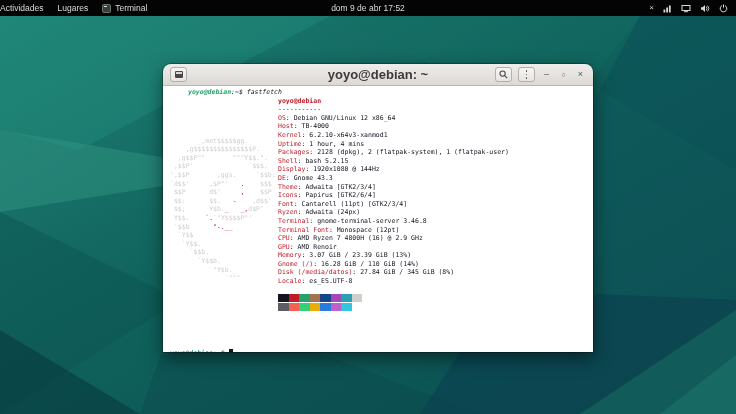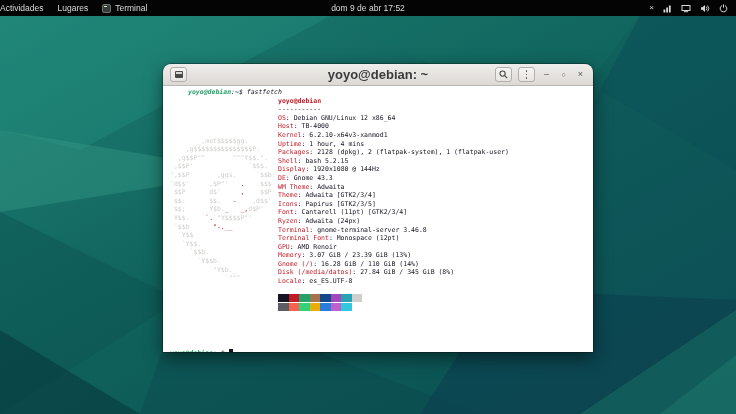--- a/index.html
+++ b/index.html
@@ -185,27 +185,27 @@
           <div class="tline"><span class="i-title">yoyo@debian</span></div>
           <div class="tline"><span class="p-fg">-----------</span></div>
           <div class="tline"><span class="i-label">OS</span><span class="p-fg">: Debian GNU/Linux 12 x86_64</span></div>
           <div class="tline"><span class="i-label">Host</span><span class="p-fg">: TB-4000</span></div>
           <div class="tline"><span class="i-label">Kernel</span><span class="p-fg">: 6.2.10-x64v3-xanmod1</span></div>
           <div class="tline"><span class="i-label">Uptime</span><span class="p-fg">: 1 hour, 4 mins</span></div>
           <div class="tline"><span class="i-label">Packages</span><span class="p-fg">: 2128 (dpkg), 2 (flatpak-system), 1 (flatpak-user)</span></div>
           <div class="tline"><span class="i-label">Shell</span><span class="p-fg">: bash 5.2.15</span></div>
           <div class="tline"><span class="i-label">Display</span><span class="p-fg">: 1920x1080 @ 144Hz</span></div>
           <div class="tline"><span class="i-label">DE</span><span class="p-fg">: Gnome 43.3</span></div>
-          <div class="tline"><span class="i-label">WM Theme</span><span class="p-fg">: Adwaita</span></div>
           <div class="tline"><span class="i-label">Theme</span><span class="p-fg">: Adwaita [GTK2/3/4]</span></div>
-          <div class="tline"><span class="i-label">Icons</span><span class="p-fg">: Papirus [GTK2/3/5]</span></div>
+          <div class="tline"><span class="i-label">Icons</span><span class="p-fg">: Papirus [GTK2/6/4]</span></div>
           <div class="tline"><span class="i-label">Font</span><span class="p-fg">: Cantarell (11pt) [GTK2/3/4]</span></div>
           <div class="tline"><span class="i-label">Ryzen</span><span class="p-fg">: Adwaita (24px)</span></div>
           <div class="tline"><span class="i-label">Terminal</span><span class="p-fg">: gnome-terminal-server 3.46.8</span></div>
           <div class="tline"><span class="i-label">Terminal Font</span><span class="p-fg">: Monospace (12pt)</span></div>
+          <div class="tline"><span class="i-label">CPU</span><span class="p-fg">: AMD Ryzen 7 4800H (16) @ 2.9 GHz</span></div>
           <div class="tline"><span class="i-label">GPU</span><span class="p-fg">: AMD Renoir</span></div>
           <div class="tline"><span class="i-label">Memory</span><span class="p-fg">: 3.07 GiB / 23.39 GiB (13%)</span></div>
           <div class="tline"><span class="i-label">Gnome (/)</span><span class="p-fg">: 16.28 GiB / 110 GiB (14%)</span></div>
           <div class="tline"><span class="i-label">Disk (/media/datos)</span><span class="p-fg">: 27.84 GiB / 345 GiB (8%)</span></div>
           <div class="tline"><span class="i-label">Locale</span><span class="p-fg">: es_ES.UTF-8</span></div>
           <div class="tline">&nbsp;</div>
           <div class="tline"><span class="block" style="background: rgb(23, 20, 33);"></span><span class="block" style="background: rgb(192, 28, 40);"></span><span class="block" style="background: rgb(38, 162, 105);"></span><span class="block" style="background: rgb(162, 115, 76);"></span><span class="block" style="background: rgb(18, 72, 139);"></span><span class="block" style="background: rgb(163, 71, 186);"></span><span class="block" style="background: rgb(42, 161, 179);"></span><span class="block" style="background: rgb(208, 207, 204);"></span></div>
           <div class="tline"><span class="block" style="background: rgb(94, 92, 100);"></span><span class="block" style="background: rgb(246, 97, 81);"></span><span class="block" style="background: rgb(51, 209, 122);"></span><span class="block" style="background: rgb(233, 173, 12);"></span><span class="block" style="background: rgb(42, 123, 222);"></span><span class="block" style="background: rgb(192, 97, 203);"></span><span class="block" style="background: rgb(51, 199, 222);"></span><span class="block" style="background: rgb(255, 255, 255);"></span></div>
         </div>
       <div id="prompt2" class="tline"><span class="p-user">yoyo@debian</span><span class="p-fg">:</span><span class="p-path">~</span><span class="p-fg">$ </span><span class="cursor"></span></div>

